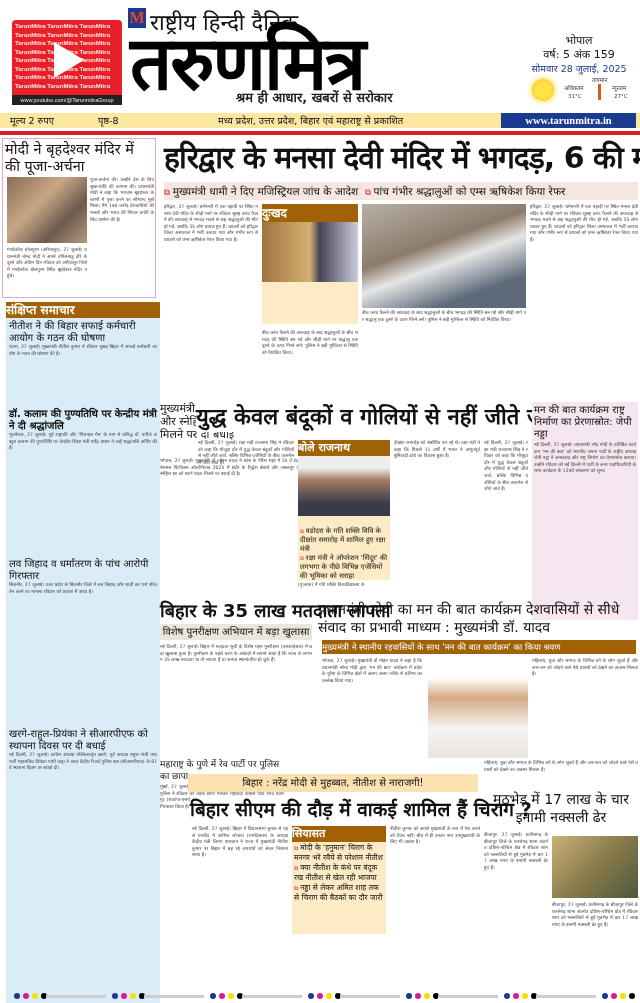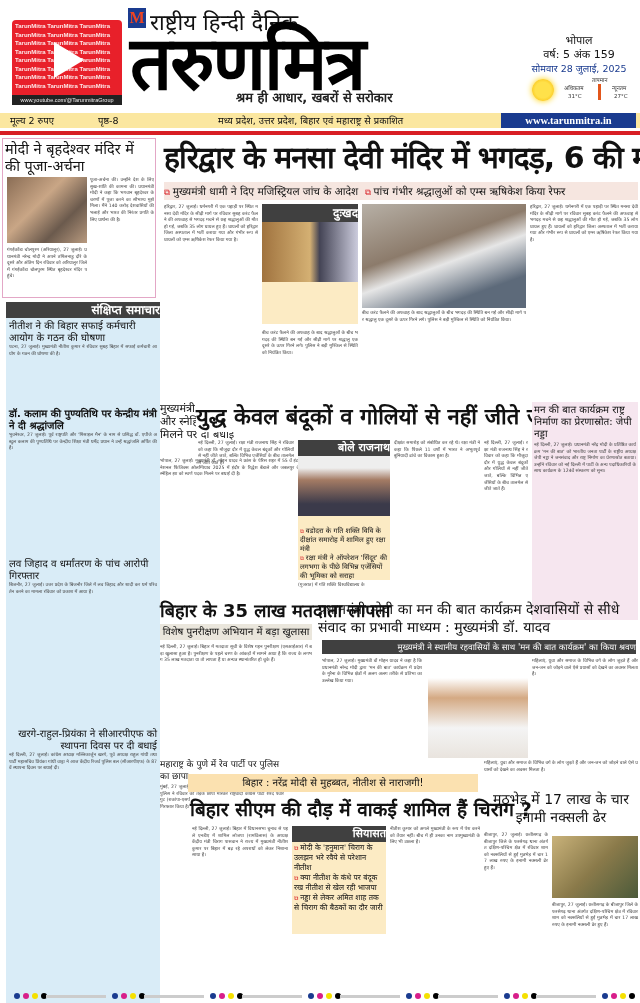--- a/index.html
+++ b/index.html
@@ -17,21 +17,21 @@
   .info .date { color: #1a3b8f; font-size: 9.5px; }
   .weather { left: 528px; top: 76px; width: 110px; height: 30px; }
   .sun { position: absolute; left: 4px; top: 3px; width: 22px; height: 22px; border-radius: 50%; background: radial-gradient(circle, #ffe14a 50%, #f7b400 100%); box-shadow: 0 0 6px #ffd200; }
   .wx-lbl { position: absolute; font-size: 5.5px; color: #333; }
   .therm { position: absolute; left: 70px; top: 8px; width: 3px; height: 16px; background: #e2561b; }
   .bar { left: 0; top: 113px; width: 640px; height: 15px; background: #fbe7a0; font-size: 9.5px; line-height: 15px; }
   .bar .url { position: absolute; right: 4px; top: 0; width: 135px; height: 15px; background: #1a3b8f; color: #fff; font-weight: bold; text-align: center; font-family: "Liberation Serif", serif; font-size: 10.5px; }
   .redrule { left: 0; top: 131px; width: 640px; height: 4px; background: #d81e24; }
   .col-text { font-size: 4.6px; line-height: 6.6px; color: #444; text-align: justify; overflow: hidden; word-break: break-all; }
   .photo { background: linear-gradient(135deg,#8a6d55,#c9a686 40%,#6b5a4d 70%,#b89a7f); }
-  .h-red { background: #404040; color: #fff; text-align: right; font-weight: bold; }
+  .h-red { background: #a16207; color: #fff; text-align: left; font-weight: bold; }
   .bullet::before { content: "⧉ "; color: #d81e24; font-size: 80%; }
   .foot { left: 0; top: 990px; width: 640px; height: 13px; }
   .dots { position: absolute; top: 3px; display: flex; gap: 3px; }
   .dots span { width: 6px; height: 6px; border-radius: 50%; display: inline-block; }
   .rule { position: absolute; top: 5px; height: 3px; background: #ccc; }
 </style>
 </head>
 <body>
 
 <div class="abs mast-yt">
@@ -99,21 +99,21 @@
 
 <div class="abs" style="left:6px;top:302px;width:154px;height:880px;background:#d9ecf7;">
   <div class="h-red" style="font-size:12px;line-height:16px;">संक्षिप्त समाचार</div>
   <div style="padding:2px 3px;">
     <div style="font-size:10px;line-height:12px;">नीतीश ने की बिहार सफाई कर्मचारी आयोग के गठन की घोषणा</div>
     <div class="col-text" style="height:64px;">पटना, 27 जुलाई। मुख्यमंत्री नीतीश कुमार ने रविवार सुबह बिहार में सफाई कर्मचारी आयोग के गठन की घोषणा की है।</div>
     <div style="font-size:10px;line-height:12px;font-weight:bold;">डॉ. कलाम की पुण्यतिथि पर केन्द्रीय मंत्री ने दी श्रद्धांजलि</div>
     <div class="col-text" style="height:126px;">भुवनेश्वर, 27 जुलाई। पूर्व राष्ट्रपति और 'मिसाइल मैन' के नाम से प्रसिद्ध डॉ. एपीजे अब्दुल कलाम की पुण्यतिथि पर केन्द्रीय शिक्षा मंत्री धर्मेंद्र प्रधान ने उन्हें श्रद्धांजलि अर्पित की है।</div>
     <div style="font-size:10px;line-height:12px;">लव जिहाद व धर्मांतरण के पांच आरोपी गिरफ्तार</div>
     <div class="col-text" style="height:146px;">बिजनौर, 27 जुलाई। उत्तर प्रदेश के बिजनौर जिले में लव जिहाद और शादी कर धर्म परिवर्तन करने का मामला रविवार को प्रकाश में आया है।</div>
-    <div style="font-size:10px;line-height:12px;text-align:right;">खरगे-राहुल-प्रियंका ने सीआरपीएफ को स्थापना दिवस पर दी बधाई</div>
+    <div style="font-size:10px;line-height:12px;">खरगे-राहुल-प्रियंका ने सीआरपीएफ को स्थापना दिवस पर दी बधाई</div>
     <div class="col-text" style="height:110px;">नई दिल्ली, 27 जुलाई। कांग्रेस अध्यक्ष मल्लिकार्जुन खरगे, पूर्व अध्यक्ष राहुल गांधी तथा पार्टी महासचिव प्रियंका गांधी वाड्रा ने आज केंद्रीय रिजर्व पुलिस बल (सीआरपीएफ) के 87वें स्थापना दिवस पर बधाई दी।</div>
   </div>
 </div>
 
 <div class="abs" style="left:160px;top:402px;width:140px;font-size:11px;line-height:13px;">मुख्यमंत्री डॉ. यादव ने रिद्धेश बेंडाले और स्नेहिल झा को स्वर्ण पदक मिलने पर दी बधाई</div>
 <div class="abs col-text" style="left:160px;top:458px;width:140px;height:110px;">भोपाल, 27 जुलाई। मुख्यमंत्री डॉ. मोहन यादव ने फ्रांस के पेरिस शहर में 55 वें इंटरनेशनल फिजिक्स ओलम्पियाड 2025 में इंदौर के रिद्धेश बेंडाले और जबलपुर के स्नेहिल झा को स्वर्ण पदक मिलने पर बधाई दी है।</div>
 
 <div class="abs" style="left:196px;top:402px;width:284px;font-size:22px;font-weight:bold;line-height:30px;white-space:nowrap;background:#fff;">युद्ध केवल बंदूकों व गोलियों से नहीं जीते जाते</div>
 <div class="abs col-text" style="left:198px;top:440px;width:96px;height:145px;">नई दिल्ली, 27 जुलाई। रक्षा मंत्री राजनाथ सिंह ने रविवार को कहा कि मौजूदा दौर में युद्ध केवल बंदूकों और गोलियों से नहीं जीते जाते, बल्कि विभिन्न एजेंसियों के बीच तालमेल से जीते जाते हैं।</div>
 <div class="abs" style="left:298px;top:440px;width:92px;height:140px;background:#fcebc4;">
@@ -146,21 +146,21 @@
 
 <div class="abs" style="left:160px;top:758px;width:124px;font-size:9px;line-height:12px;">महाराष्ट्र के पुणे में रेव पार्टी पर पुलिस का छापा</div>
 <div class="abs col-text" style="left:160px;top:784px;width:124px;height:200px;">मुंबई, 27 जुलाई। महाराष्ट्र के पुणे जिले के खराडी इलाके में रेव पार्टी पर पुलिस ने रविवार को तड़के छापा मारकर राष्ट्रवादी कांग्रेस पार्टी शरद पवार गुट (राकांपा-एसपी) के नेता एकनाथ खडसे के दामाद सहित छह लोगों को गिरफ्तार किया है।</div>
 
 <div class="abs" style="left:188px;top:774px;width:290px;height:18px;background:#fbe1b0;font-size:10px;line-height:18px;text-align:center;white-space:nowrap;">बिहार : नरेंद्र मोदी से मुहब्बत, नीतीश से नाराजगी!</div>
 <div class="abs" style="left:190px;top:796px;width:290px;font-size:19px;font-weight:bold;line-height:26px;white-space:nowrap;background:#fff;">बिहार सीएम की दौड़ में वाकई शामिल हैं चिराग ?</div>
 <div class="abs col-text" style="left:192px;top:826px;width:96px;height:158px;">नई दिल्ली, 27 जुलाई। बिहार में विधानसभा चुनाव से पहले एनडीए में शामिल लोजपा (रामविलास) के अध्यक्ष केंद्रीय मंत्री चिराग पासवान ने राज्य में मुख्यमंत्री नीतीश कुमार पर बिहार में बढ़ रहे अपराधों को लेकर निशाना साधा है।</div>
 <div class="abs" style="left:292px;top:826px;width:94px;height:108px;background:#fcebc4;">
   <div class="h-red" style="font-size:11px;line-height:16px;">सियासत</div>
   <div style="font-size:7.5px;line-height:10px;padding:1px 2px;">
-    <div class="bullet">मोदी के 'हनुमान' चिराग के उलझन भरे रवैये से परेशान नीतीश</div>
+    <div class="bullet">मोदी के 'हनुमान' चिराग के मनगर भरे रवैये से परेशान नीतीश</div>
     <div class="bullet">क्या नीतीश के कंधे पर बंदूक रख नीतीश से खेल रही भाजपा</div>
     <div class="bullet">नड्डा से लेकर अमित शाह तक से चिराग की बैठकों का दौर जारी</div>
   </div>
 </div>
 <div class="abs col-text" style="left:390px;top:826px;width:90px;height:158px;">नीतीश कुमार को अगले मुख्यमंत्री के रूप में पेश करने को तैयार नहीं। बीच में ही उनका नाम उपमुख्यमंत्री के लिए भी उछला है।</div>
 
 <div class="abs col-text" style="left:484px;top:760px;width:154px;height:24px;">महिलाएं, युवा और समाज के विभिन्न वर्ग के लोग जुड़ते हैं और जन-जन को जोड़ने वाले ऐसे प्रयासों को देखने का अवसर मिलता है।</div>
 <div class="abs" style="left:484px;top:790px;width:154px;font-size:14px;line-height:18px;text-align:center;">मुठभेड़ में 17 लाख के चार इनामी नक्सली ढेर</div>
 <div class="abs col-text" style="left:484px;top:832px;width:64px;height:152px;">बीजापुर, 27 जुलाई। छत्तीसगढ़ के बीजापुर जिले के फरसेगढ़ थाना अंतर्गत दक्षिण-पश्चिम क्षेत्र में रविवार शाम को नक्सलियों से हुई मुठभेड़ में चार 17 लाख रुपए के इनामी नक्सली ढेर हुए हैं।</div>
 <div class="abs photo" style="left:552px;top:836px;width:86px;height:62px;background:linear-gradient(135deg,#c9b27a,#8a7a4a 50%,#4b5a3a);"></div>

